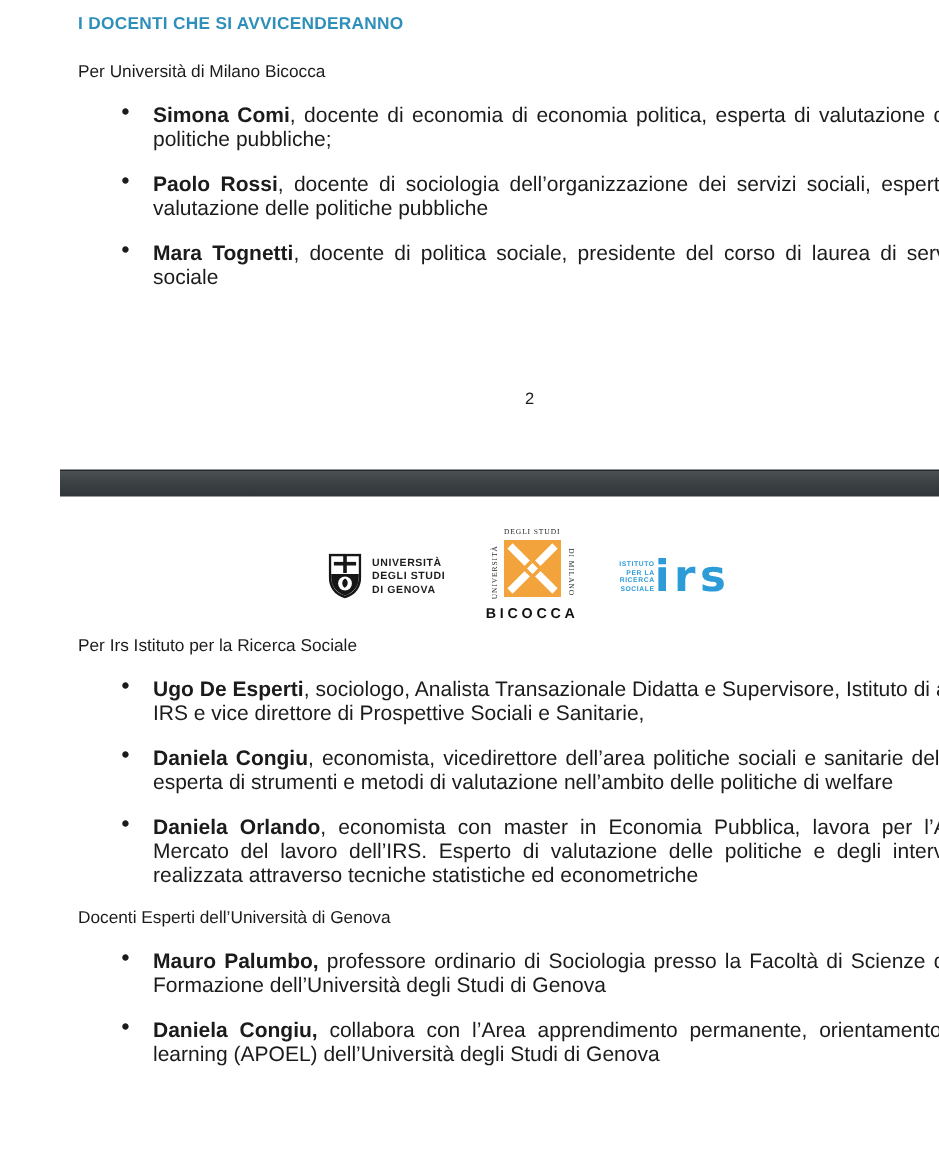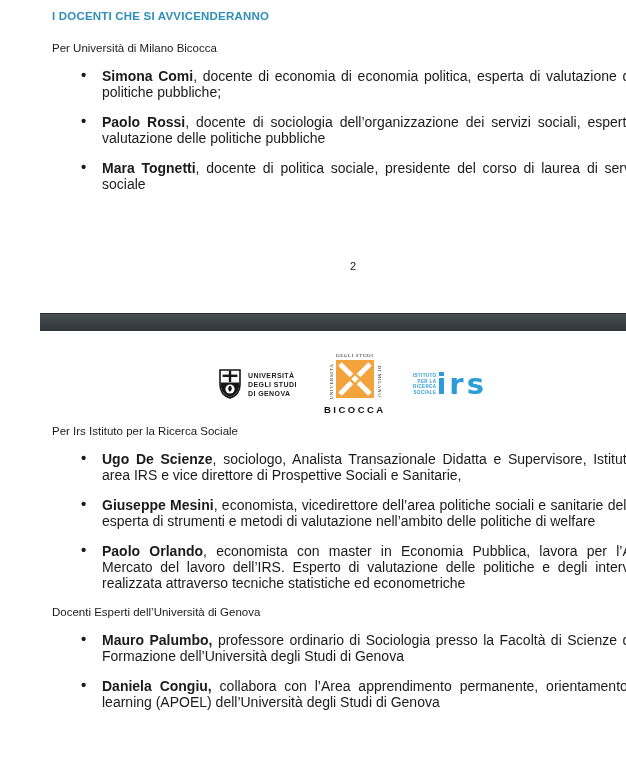--- a/index.html
+++ b/index.html
@@ -169,23 +169,23 @@
           <span>RICERCA</span>
           <span>SOCIALE</span>
         </div>
         <span class="irs-word">irs</span>
       </div>
     </div>
 
     <h3 class="sub-heading">Per Irs Istituto per la Ricerca Sociale</h3>
 
     <ul class="doclist">
-      <li><span class="nm">Ugo De Scienze</span><span>, sociologo, Analista Transazionale Didatta e Supervisore, Istituto di area IRS e vice direttore di Prospettive Sociali e Sanitarie,</span></li>
-      <li><span class="nm">Giuseppe Mesini</span><span>, economista, vicedirettore dell’area politiche sociali e sanitarie dell’Irs, esperta di strumenti e metodi di valutazione nell’ambito delle politiche di welfare</span></li>
-      <li><span class="nm">Paolo Orlando</span><span>, economista con master in Economia Pubblica, lavora per l’Area Mercato del lavoro dell’IRS. Esperto di valutazione delle politiche e degli interventi realizzata attraverso tecniche statistiche ed econometriche</span></li>
+      <li><span class="nm">Ugo De Esperti</span><span>, sociologo, Analista Transazionale Didatta e Supervisore, Istituto di area IRS e vice direttore di Prospettive Sociali e Sanitarie,</span></li>
+      <li><span class="nm">Daniela Congiu</span><span>, economista, vicedirettore dell’area politiche sociali e sanitarie dell’Irs, esperta di strumenti e metodi di valutazione nell’ambito delle politiche di welfare</span></li>
+      <li><span class="nm">Daniela Orlando</span><span>, economista con master in Economia Pubblica, lavora per l’Area Mercato del lavoro dell’IRS. Esperto di valutazione delle politiche e degli interventi realizzata attraverso tecniche statistiche ed econometriche</span></li>
     </ul>
 
     <h3 class="sub-heading second">Docenti Esperti dell’Università di Genova</h3>
 
     <ul class="doclist">
       <li><span class="nm">Mauro Palumbo,</span><span> professore ordinario di Sociologia presso la Facoltà di Scienze della Formazione dell’Università degli Studi di Genova</span></li>
       <li><span class="nm">Daniela Congiu,</span><span> collabora con l’Area apprendimento permanente, orientamento, e-learning (APOEL) dell’Università degli Studi di Genova</span></li>
     </ul>
   </section>
 </div>

